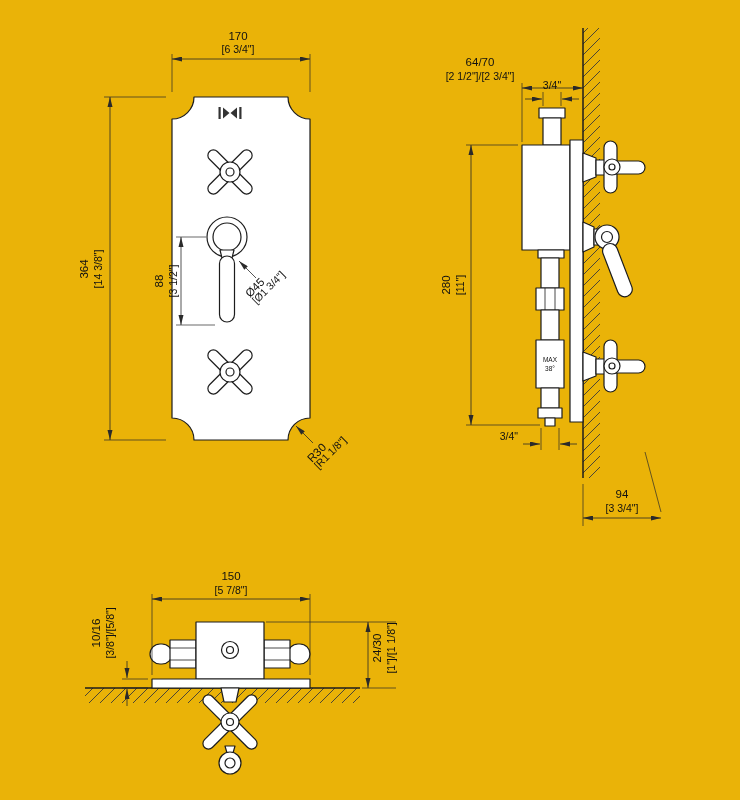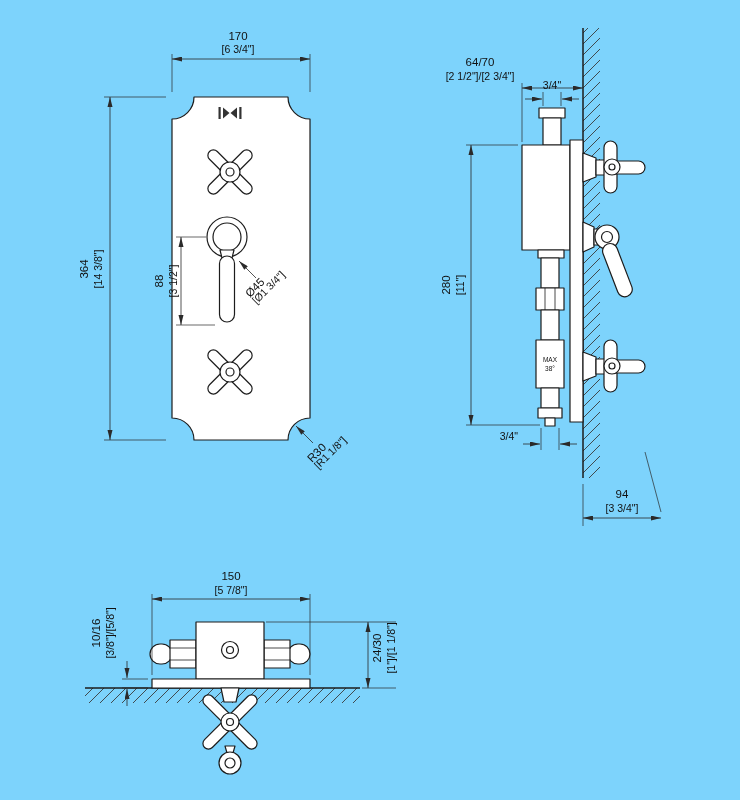--- a/index.html
+++ b/index.html
@@ -1,16 +1,16 @@
 <!DOCTYPE html>
 <html><head>
 <meta charset="utf-8">
 <style>
   html,body { margin:0; padding:0; background:#ffffff; }
-  .canvas { position:relative; width:740px; height:800px; background:#7dd3fc; overflow:hidden; }
+  .canvas { position:relative; width:740px; height:800px; background:#eab308; overflow:hidden; }
   svg { display:block; }
   .outline { fill:#ffffff; stroke:#1c1c1c; stroke-width:1.2; stroke-linejoin:round; }
   .thin    { stroke:#1c1c1c; stroke-width:0.8; fill:none; }
   .wall    { stroke:#1c1c1c; stroke-width:1.5; fill:none; }
   .ext     { stroke:#2a2a2a; stroke-width:0.7; fill:none; }
   .dim     { stroke:#2a2a2a; stroke-width:0.8; fill:none; }
   text { font-family:"Liberation Sans","DejaVu Sans",sans-serif; fill:#111; }
   .t  { font-size:11.5px; }
   .t2 { font-size:10.5px; }
   .t3 { font-size:6.5px; }

